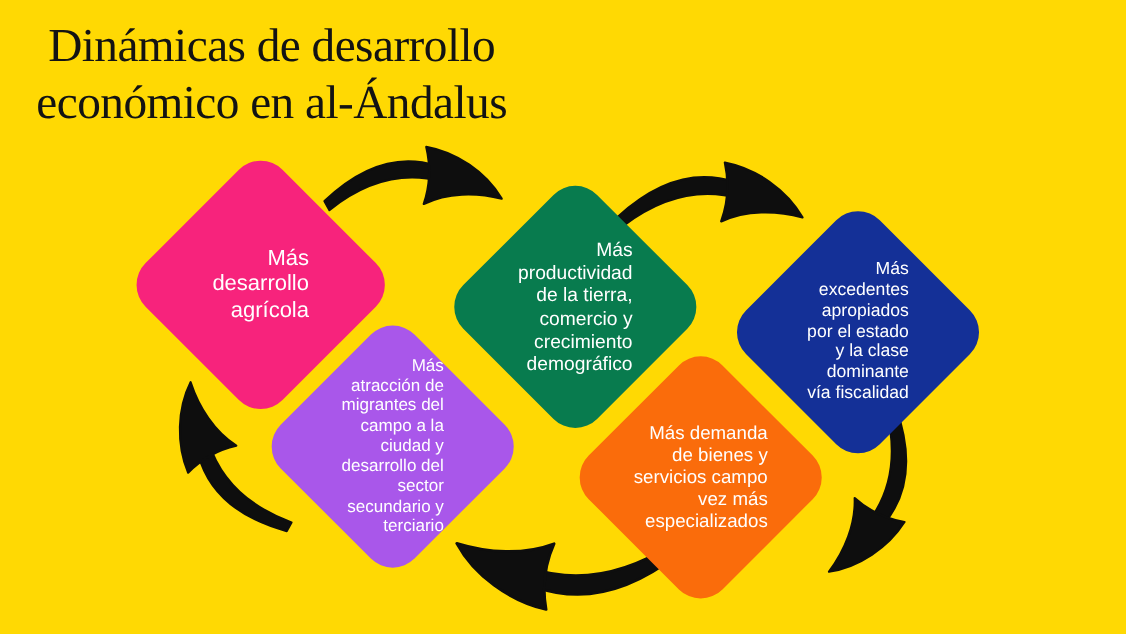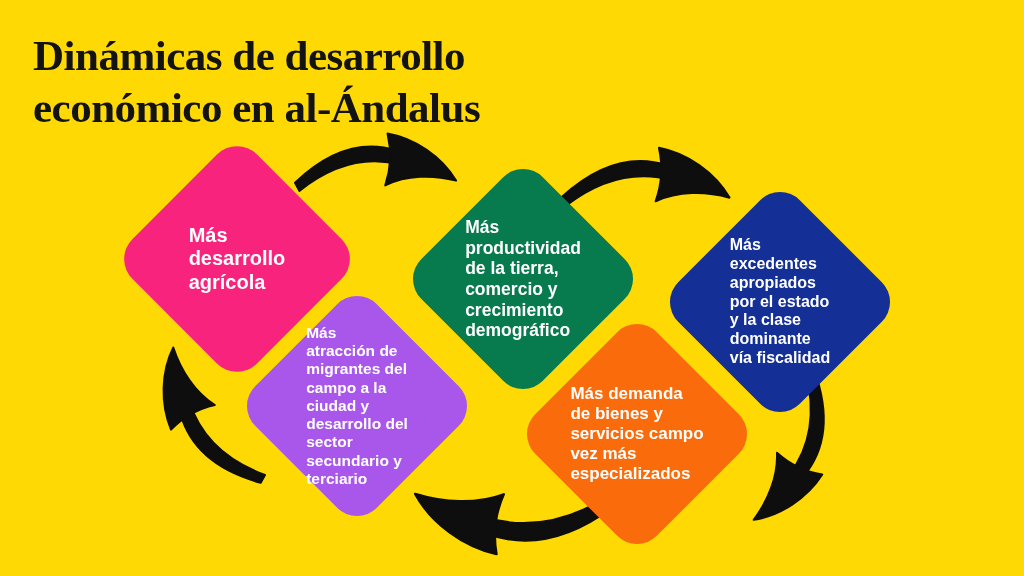--- a/index.html
+++ b/index.html
@@ -11,50 +11,51 @@
   }
   #stage {
     position: relative;
     width: 1024px; height: 576px;
     background: var(--background, #FFD903);
     overflow: hidden;
   }
   
   .title {
     position: absolute;
-    left: 33px; top: 30px;
+    left: 33px; top: 16px;
     font-family: "Liberation Serif", serif;
-    font-weight: 700;
+    font-weight: 400;
     font-size: 43px;
     line-height: 1.22;
     color: var(--title-color, #131313);
     white-space: pre-line;
     letter-spacing: -0.5px;
+    text-align: center;
   }
   
   .node {
     position: absolute;
     width: 246px; height: 246px;
   }
   .diamond {
     position: absolute;
     left: 37px; top: 37px;
     width: 172px; height: 172px;
     border-radius: 28px;
     transform: rotate(45deg);
   }
   .node-label {
     position: absolute;
     inset: 0;
     display: flex;
     align-items: center;
     justify-content: center;
-    text-align: left;
+    text-align: right;
     color: var(--node-text, #FFFFFF);
-    font-weight: 700;
+    font-weight: 400;
     line-height: 1.18;
     white-space: pre-line;
   }
   .n-pink   { left: 114px; top: 136px; }
   .n-green  { left: 400px; top: 156px; }
   .n-blue   { left: 657px; top: 179px; }
   .n-purple { left: 234px; top: 283px; }
   .n-orange { left: 514px; top: 311px; }
 
   .n-pink   .diamond { left: 35px; top: 35px; width: 176px; height: 176px; background: var(--node-pink, #F7237C); }

